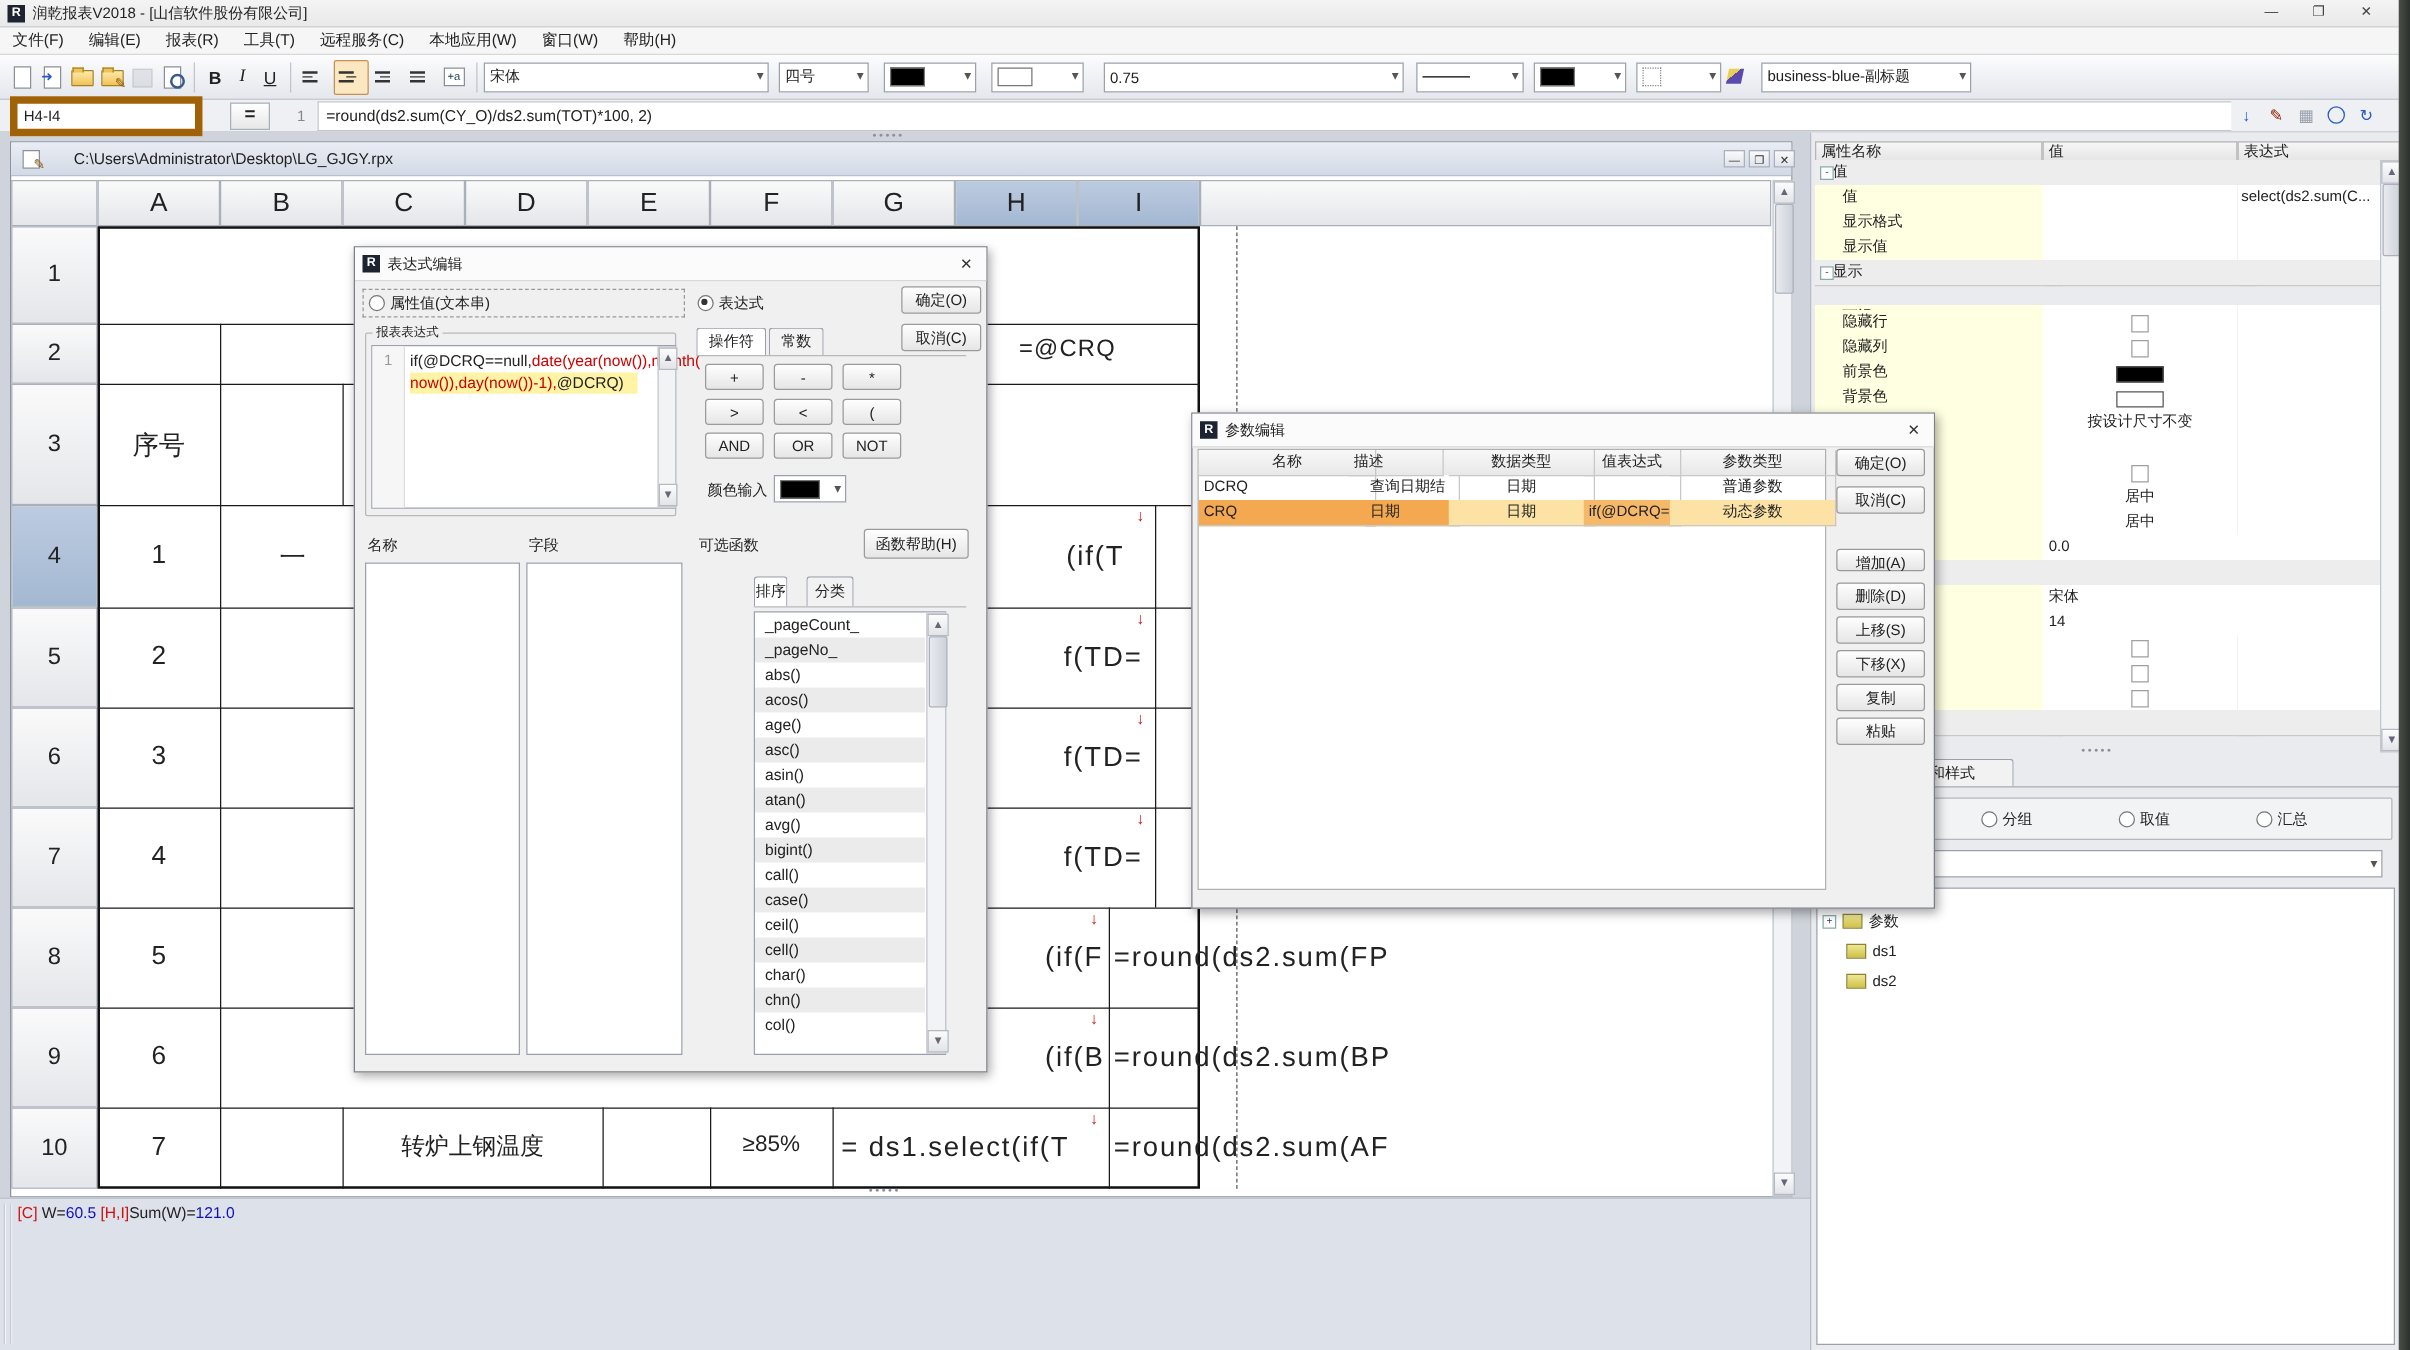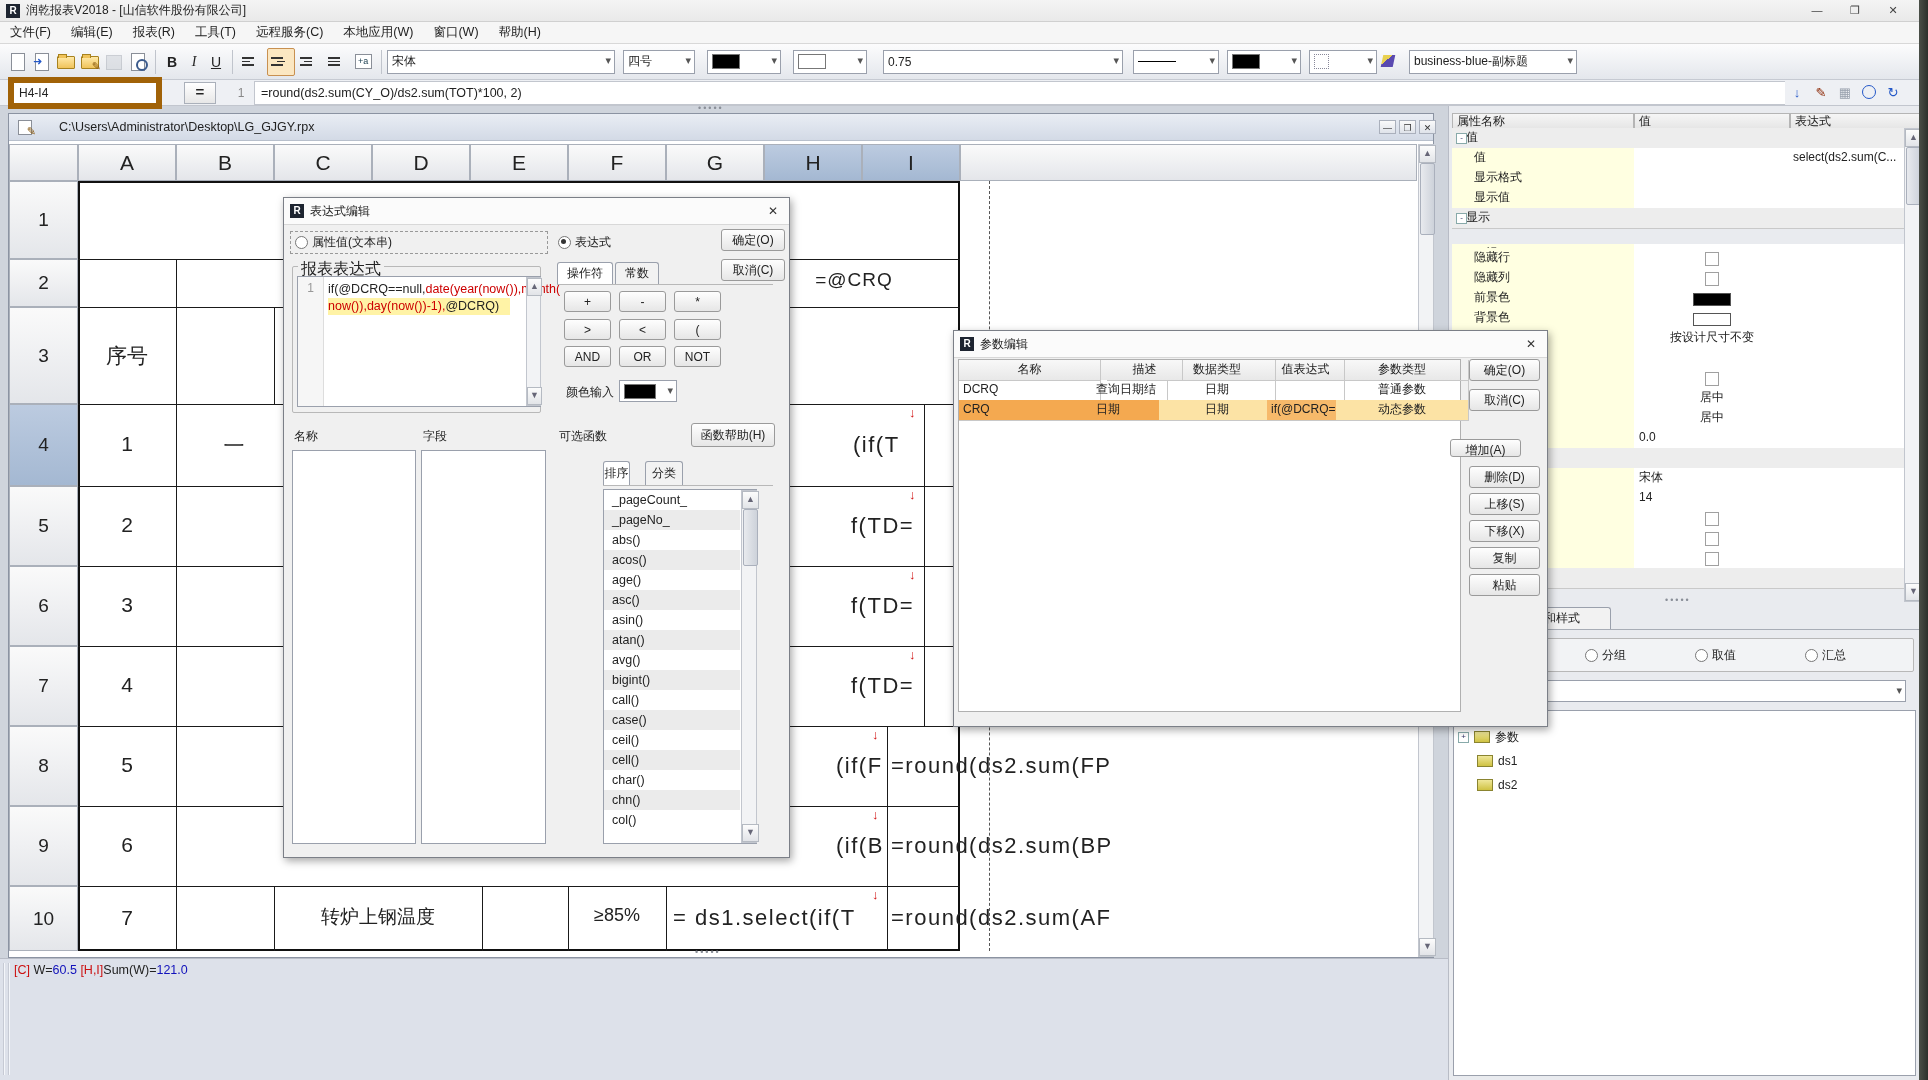--- a/index.html
+++ b/index.html
@@ -72,21 +72,21 @@
   .tab{position:absolute;background:#f2f2f2;border:1px solid #9aa0ac;border-bottom:none;border-radius:3px 3px 0 0;text-align:center;font-size:12px;}
   .radio{width:11px;height:11px;border:1px solid #777;border-radius:50%;background:#fff;display:inline-block;vertical-align:-2px;margin-right:4px;}
   .radio.on::after{content:"";display:block;width:5px;height:5px;border-radius:50%;background:#333;margin:2px;}
   .treefolder{display:inline-block;width:14px;height:10px;background:linear-gradient(#efe79a,#cfc242);border:1px solid #8a8430;margin-right:5px;position:relative;top:0px;}
   
   .dlg{background:#f0f0f0;border:1px solid #7b7f87;box-shadow:2px 3px 8px rgba(0,0,0,.35);}
   .dlgtitle{position:absolute;left:0;top:0;right:0;height:26px;background:#fbfbfb;border-bottom:1px solid #d8d8d8;display:flex;align-items:center;}
   .dlgclose{position:absolute;top:4px;width:20px;height:18px;text-align:center;line-height:18px;color:#333;font-size:12px;}
   .btn{background:linear-gradient(#fefefe,#e6e6e6);border:1px solid #9a9a9a;border-radius:3px;text-align:center;font-size:12px;}
   .gbox{border:1px solid #b8b8b8;border-radius:2px;}
-  .glabel{position:absolute;background:#f0f0f0;padding:0 3px;font-size:16px;}
+  .glabel{position:absolute;background:#f0f0f0;padding:0 3px;font-size:10px;}
   .listbox{background:#fff;border:1px solid #9aa0ac;}
   .fnitem{height:20px;line-height:20px;padding-left:8px;font-size:12.5px;}
   .fnitem:nth-child(even){background:#ebebeb;}
   .optab{position:absolute;height:22px;line-height:21px;}
   .opbtn{position:absolute;width:47px;height:21px;line-height:20px;}
   .ptc{position:absolute;top:0;height:20px;border-right:1px solid #c8c8c8;border-bottom:1px solid #c8c8c8;line-height:19px;font-size:12px;overflow:hidden;padding:0 4px;}
   .desktop{left:1919px;top:0;width:9px;height:1080px;background:linear-gradient(90deg,#4a4f48,#2c302c);}
   .dashedline{border-left:1px dashed #555;}
 </style>
 </head>
@@ -569,21 +569,21 @@
     <div class="dlgtitle">
       <span class="appicon">R</span>
       <span>参数编辑</span>
       <span class="dlgclose" style="right:6px">✕</span>
     </div>
 
     <div class="abs" style="left:4px;top:28px;width:503px;height:353px;background:#fff;border:1px solid #b0b0b0">
 
       <div class="abs" style="left:0;top:0;width:501px;height:20px;background:linear-gradient(#f8f8f8,#e8e8e8)">
         <span class="ptc" style="left:0;width:133px;text-align:center">名称</span>
-        <span class="ptc" style="left:148px;width:67px;text-align:center">描述</span>
+        <span class="ptc" style="left:120px;width:67px;">描述</span>
         <span class="ptc" style="left:200px;width:108px;text-align:center">数据类型</span>
         <span class="ptc" style="left:308px;width:69px;text-align:center">值表达式</span>
         <span class="ptc" style="left:377px;width:124px;text-align:center">参数类型</span>
       </div>
 
       <div class="abs" style="left:0;top:20px;width:501px;height:20px">
         <span class="ptc" style="left:0;width:133px">DCRQ</span>
         <span class="ptc" style="left:133px;width:67px">查询日期结束</span>
         <span class="ptc" style="left:200px;width:108px;text-align:center">日期</span>
         <span class="ptc" style="left:308px;width:69px"></span>
@@ -594,21 +594,21 @@
         <span class="ptc" style="left:0;width:133px;background:#f4a950">CRQ</span>
         <span class="ptc" style="left:133px;width:67px;background:#f4a950">日期</span>
         <span class="ptc" style="left:200px;width:108px;text-align:center;background:#fce3a5">日期</span>
         <span class="ptc" style="left:308px;width:69px;background:#f6b96a">if(@DCRQ=...</span>
         <span class="ptc" style="left:377px;width:124px;text-align:center;background:#fce3a5">动态参数</span>
       </div>
     </div>
 
     <div class="abs btn" style="left:515px;top:28px;width:71px;height:22px;line-height:21px">确定(O)</div>
     <div class="abs btn" style="left:515px;top:58px;width:71px;height:22px;line-height:21px">取消(C)</div>
-    <div class="abs btn" style="left:496px;top:108px;width:71px;height:18px;line-height:21px">增加(A)</div>
+    <div class="abs btn" style="left:515px;top:108px;width:71px;height:18px;line-height:21px">增加(A)</div>
     <div class="abs btn" style="left:515px;top:135px;width:71px;height:22px;line-height:21px">删除(D)</div>
     <div class="abs btn" style="left:515px;top:162px;width:71px;height:22px;line-height:21px">上移(S)</div>
     <div class="abs btn" style="left:515px;top:189px;width:71px;height:22px;line-height:21px">下移(X)</div>
     <div class="abs btn" style="left:515px;top:216px;width:71px;height:22px;line-height:21px">复制</div>
     <div class="abs btn" style="left:515px;top:243px;width:71px;height:22px;line-height:21px">粘贴</div>
   </div>
 
   <div class="abs desktop"></div>
 </div>
 

